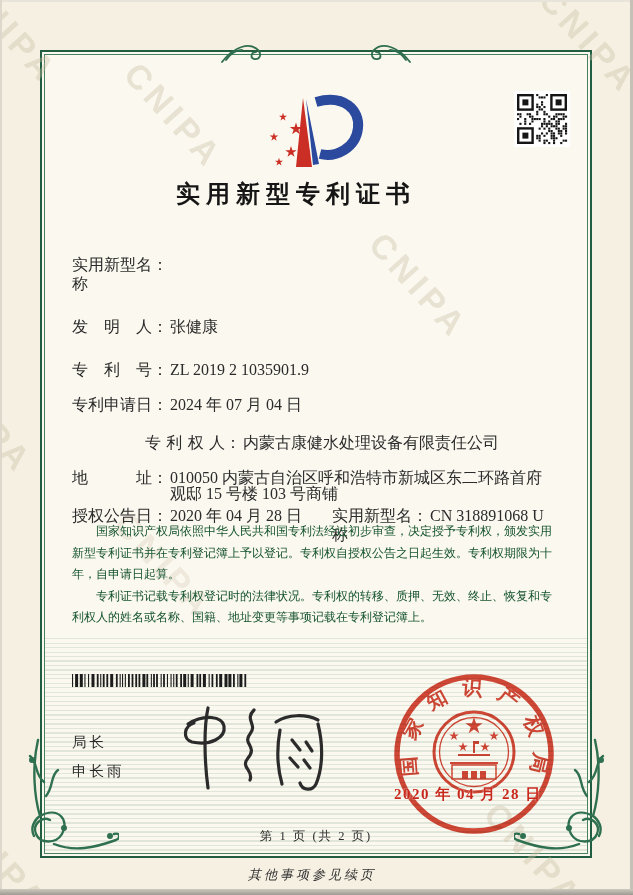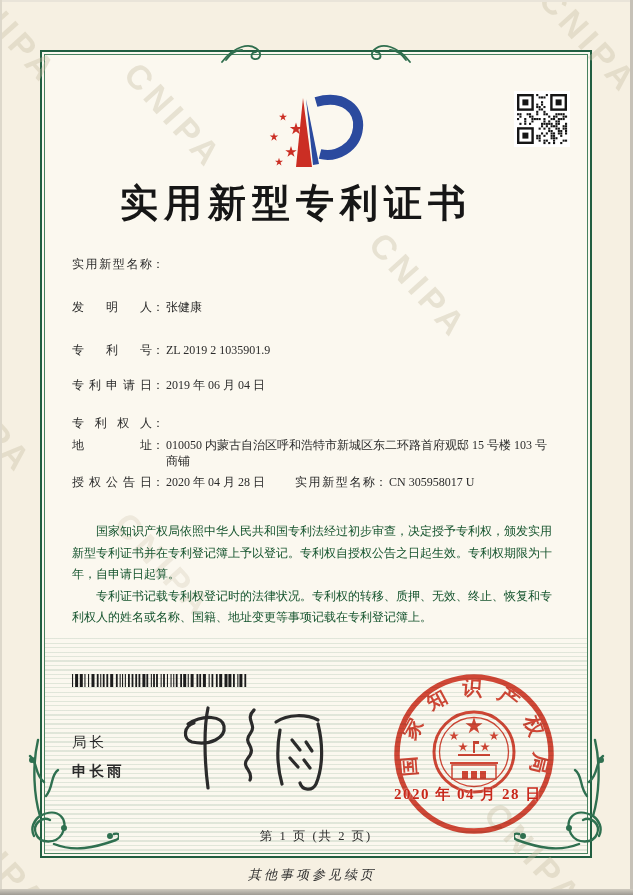--- a/index.html
+++ b/index.html
@@ -20,39 +20,39 @@
   .frame{position:absolute;z-index:0;left:40px;top:50px;width:548px;height:804px;
          border:2.5px solid #215e41;background:#fbf8ef;}
   .frame::after{content:"";position:absolute;inset:2px;border:1px solid #47815f;}
   .waves{position:absolute;z-index:1;left:45px;top:638px;width:542px;height:216px;
          background:repeating-linear-gradient(180deg,rgba(130,165,140,.22) 0 1px,transparent 1px 4.5px);}
   
   .cert-no{position:absolute;z-index:2;left:72px;top:94px;font-size:13px;letter-spacing:2px;color:#3a3a3a;}
   .logo{position:absolute;z-index:2;left:248px;top:86px;}
   .qr{position:absolute;z-index:2;left:514px;top:91px;width:56px;height:56px;background:#fff;}
   .title{position:absolute;z-index:2;left:40px;top:178px;width:512px;text-align:center;
-         font-size:38px;font-weight:700;letter-spacing:6px;color:#161616;}
-  
-  .fields{position:absolute;z-index:2;left:72px;top:255px;width:500px;font-size:12px;line-height:19px;}
+         font-size:24px;font-weight:700;letter-spacing:6px;color:#161616;}
+  
+  .fields{position:absolute;z-index:2;left:72px;top:255px;width:500px;font-size:16px;line-height:19px;}
   .f-row{display:flex;align-items:baseline;margin-bottom:24px;}
   .f-row.m16{margin-bottom:16px;} .f-row.m19{margin-bottom:19px;align-items:flex-end;}
-  .f-row.m17{margin-bottom:3px;} .f-row.m4{margin-bottom:4px;}
+  .f-row.m17{margin-bottom:16px;justify-content:center;} .f-row.m4{margin-bottom:4px;}
   .f-label{display:inline-block;width:80px;flex:0 0 80px;text-align:justify;text-align-last:justify;}
   .f-colon{flex:0 0 auto;}
   .f-value{margin-left:2px;}
   .addr .f-value{max-width:385px;line-height:16px;}
   .pair2{margin-left:30px;display:flex;align-items:baseline;}
   
   .legal{position:absolute;z-index:2;left:72px;top:521px;width:490px;
          font-size:12px;line-height:21.5px;color:#14532d;}
   .legal p{margin:0;text-indent:2em;}
   
   .barcode{position:absolute;z-index:2;left:72px;top:674px;width:178px;height:13px;}
   .sig-title{position:absolute;z-index:2;left:72px;top:733px;font-size:14.5px;letter-spacing:3px;}
-  .sig-name{position:absolute;z-index:2;left:72px;top:762px;font-size:14.5px;letter-spacing:3px;font-weight:bold;}
+  .sig-name{position:absolute;z-index:2;left:72px;top:762px;font-size:14.5px;letter-spacing:3px;}
   .sig-hand{position:absolute;z-index:3;left:170px;top:696px;}
   .seal{position:absolute;z-index:5;left:388px;top:668px;opacity:.93;mix-blend-mode:multiply;}
   .seal-date{position:absolute;z-index:6;left:394px;top:785px;font-size:15px;font-weight:600;
              letter-spacing:1.5px;color:#c8281b;text-shadow:0 0 2px rgba(255,255,255,.85);}
   .page-no{position:absolute;z-index:2;left:40px;top:828px;width:552px;text-align:center;
            font-size:12.5px;letter-spacing:2px;}
   .note{position:absolute;z-index:2;left:0;top:866px;width:624px;text-align:center;
         font-size:13px;letter-spacing:3px;font-style:italic;color:#333;}
   
   .orn{position:absolute;z-index:6;}
@@ -232,39 +232,40 @@
       <span class="f-value">张健康</span>
     </div>
     <div class="f-row m16">
       <span class="f-label">专利号</span>
         <span class="f-colon">：</span>
       <span class="f-value">ZL 2019 2 1035901.9</span>
     </div>
     <div class="f-row m19">
       <span class="f-label">专利申请日</span>
         <span class="f-colon">：</span>
-      <span class="f-value">2019 年 06 月 04 日</span>
+      <span class="f-value">2024 年 07 月 04 日</span>
     </div>
     <div class="f-row m17">
       <span class="f-label">专利权人</span>
         <span class="f-colon">：</span>
+      <span class="f-value">内蒙古康健水处理设备有限责任公司</span>
     </div>
     <div class="f-row m4 addr">
       <span class="f-label">地址</span>
         <span class="f-colon">：</span>
       <span class="f-value">010050 内蒙古自治区呼和浩特市新城区东二环路首府观邸 15 号楼 103 号商铺</span>
     </div>
     <div class="f-row">
       <span class="f-label">授权公告日</span>
         <span class="f-colon">：</span>
       <span class="f-value">2020 年 04 月 28 日</span>
       <span class="pair2">
         <span class="f-label">实用新型名称</span>
           <span class="f-colon">：</span>
-        <span class="f-value">CN 305958017 U</span>
+        <span class="f-value">CN 318891068 U</span>
       </span>
     </div>
   </div>
 
   <div class="legal">
     <p>国家知识产权局依照中华人民共和国专利法经过初步审查，决定授予专利权，颁发实用新型专利证书并在专利登记簿上予以登记。专利权自授权公告之日起生效。专利权期限为十年，自申请日起算。</p>
     <p>专利证书记载专利权登记时的法律状况。专利权的转移、质押、无效、终止、恢复和专利权人的姓名或名称、国籍、地址变更等事项记载在专利登记簿上。</p>
   </div>
 
   <div class="barcode">

